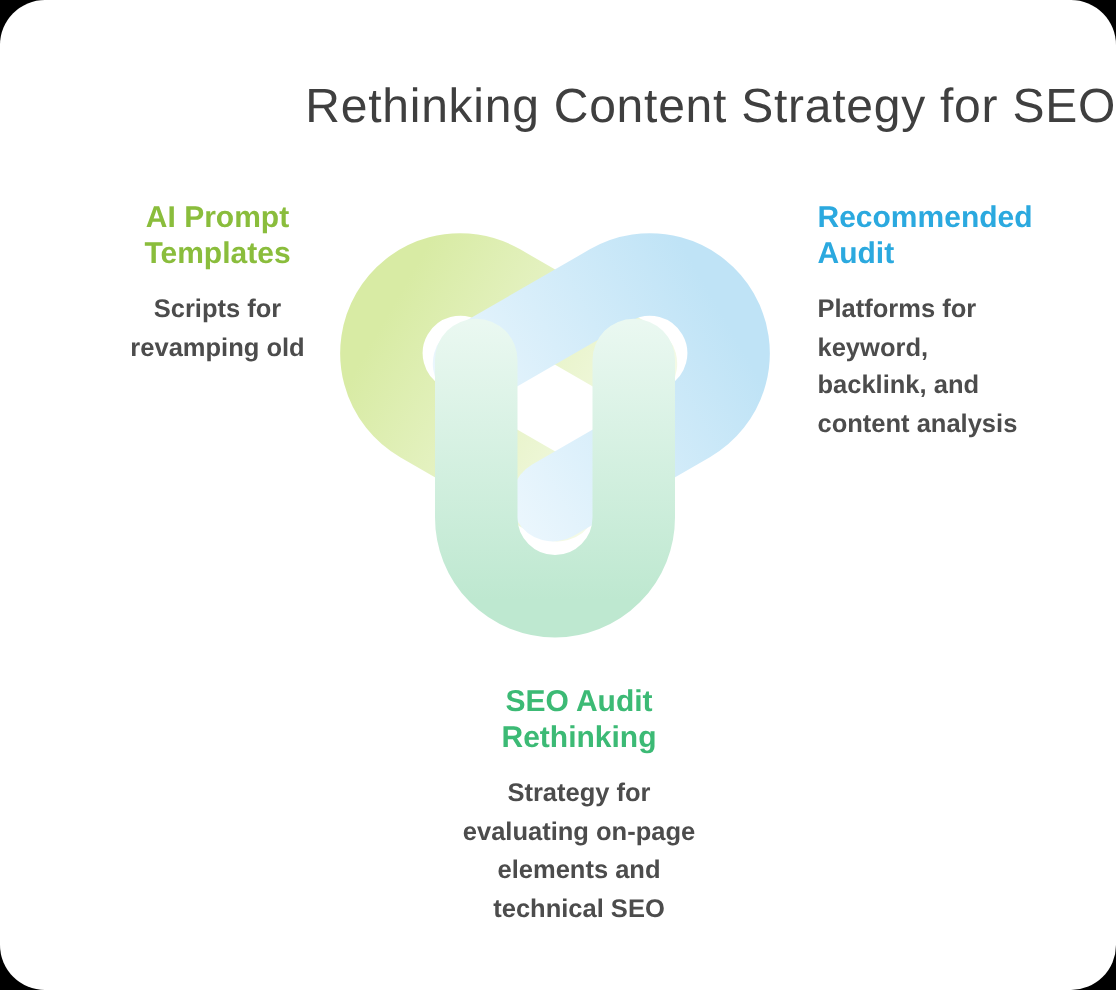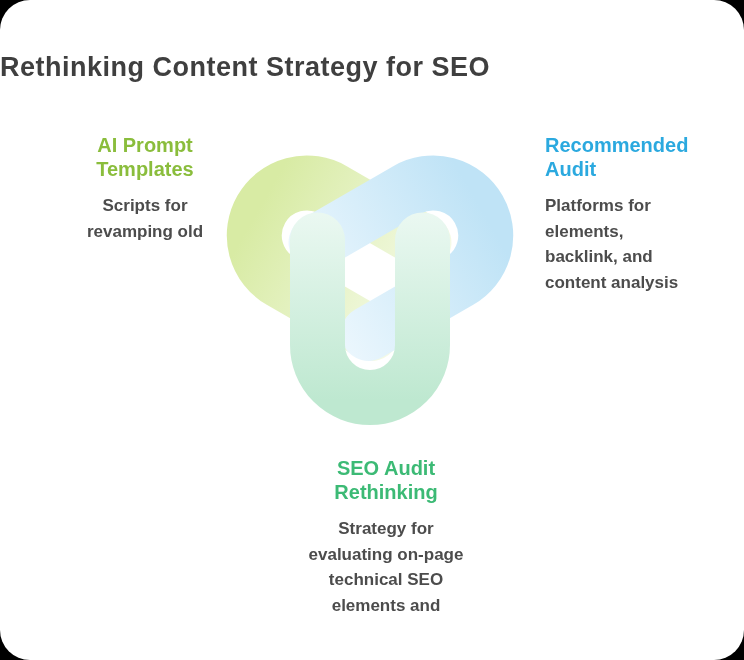--- a/index.html
+++ b/index.html
@@ -14,23 +14,23 @@
     height: 660px;
     background: #ffffff;
     border-radius: 30px;
     overflow: hidden;
   }
   .title {
     position: absolute;
     top: 52px;
     left: 0;
     width: 744px;
-    text-align: left;
-    font-size: 27px;
-    font-weight: bold;
+    text-align: right;
+    font-size: 32px;
+    font-weight: normal;
     letter-spacing: 0.5px;
     color: #3f3f3f;
   }
   .knot-svg {
     position: absolute;
     top: 0;
     left: 0;
   }
   .node {
     position: absolute;
@@ -109,32 +109,32 @@
     </div>
   </div>
 
   <div class="node node-right">
     <div class="node-heading" style="color: rgb(43, 169, 223);">
       <div>Recommended</div>
       <div>Audit</div>
     </div>
     <div class="node-desc" style="color: rgb(76, 76, 76);">
       <div>Platforms for</div>
-      <div>elements,</div>
+      <div>keyword,</div>
       <div>backlink, and</div>
       <div>content analysis</div>
     </div>
   </div>
 
   <div class="node node-bottom">
     <div class="node-heading" style="color: rgb(60, 186, 117);">
       <div>SEO Audit</div>
       <div>Rethinking</div>
     </div>
     <div class="node-desc" style="color: rgb(76, 76, 76);">
       <div>Strategy for</div>
       <div>evaluating on-page</div>
+      <div>elements and</div>
       <div>technical SEO</div>
-      <div>elements and</div>
     </div>
   </div>
 
 </div>
 
 </body></html>

